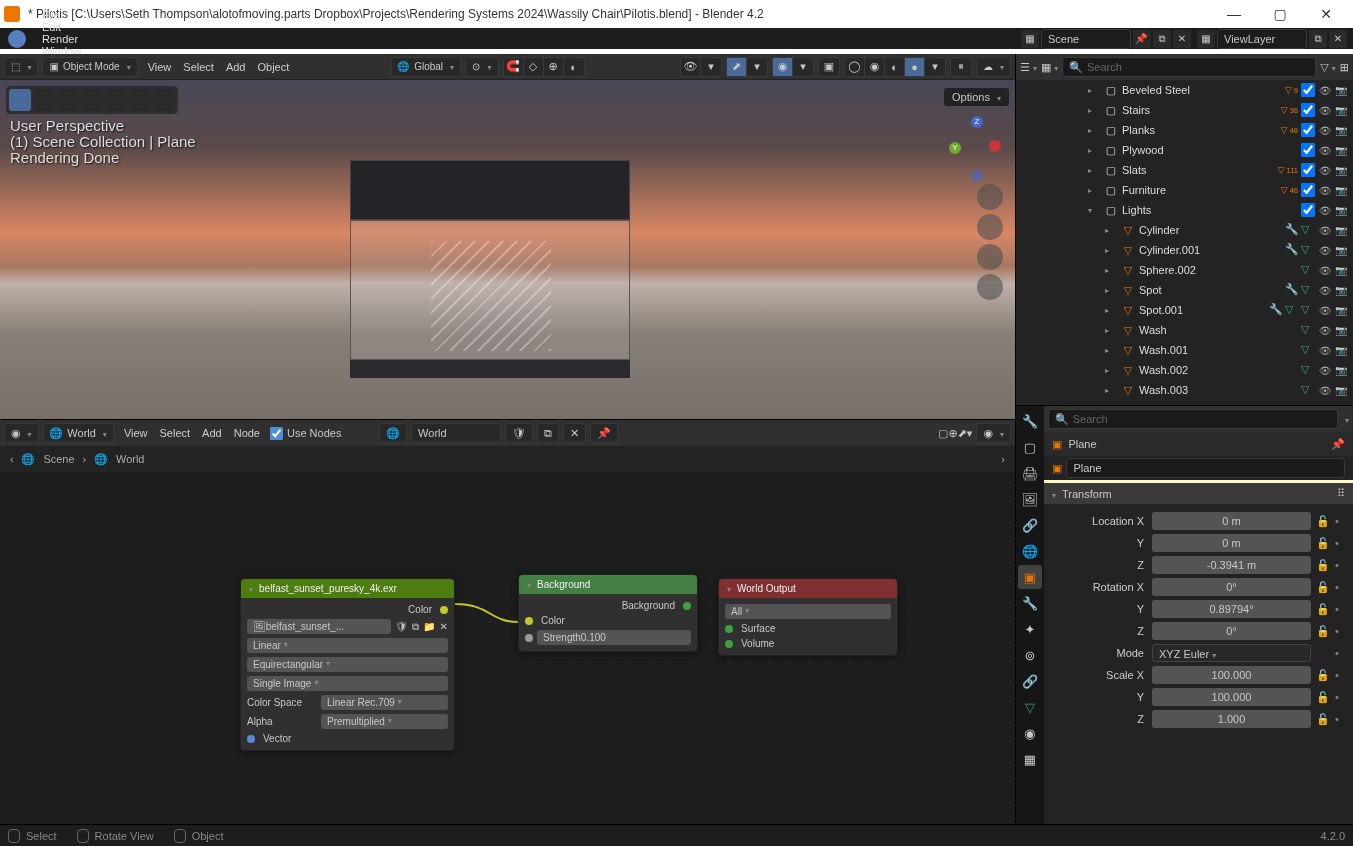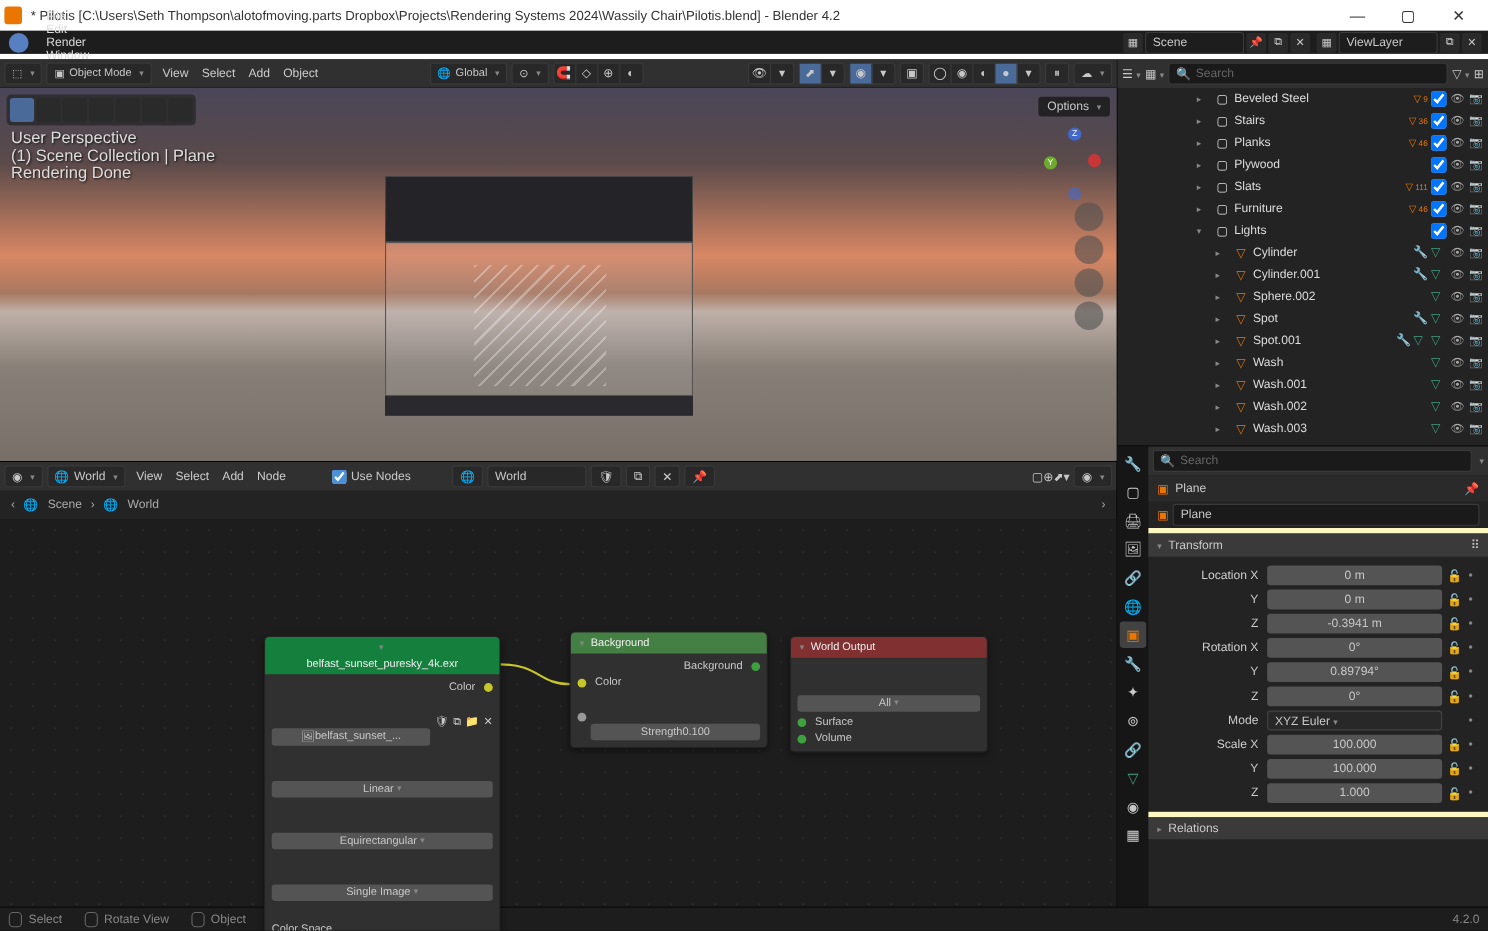--- a/index.html
+++ b/index.html
@@ -56,33 +56,33 @@
 .b-top { width:280px; height:60px; background:#232328; border:1px solid #444; }
 .b-glass { width:280px; height:140px; border:1px solid #555; background: rgba(200,200,210,.12); position:relative; }
 .stairs { position:absolute; left:80px; top:20px; width:120px; height:110px; background: repeating-linear-gradient(135deg, rgba(255,255,255,.3) 0 2px, transparent 2px 10px); }
 .b-base { width:280px; height:18px; background:#2a2a2e; }
 
 
 .node-area { flex: 1; display: flex; flex-direction: column; background:#1d1d1d; border-top:1px solid #000; }
 .ne-header { height: 26px; background: #303030; display: flex; align-items: center; padding: 0 4px; gap:4px; }
 .ne-header .dd { background: #282828; border: 1px solid #3a3a3a; border-radius: 3px; height: 20px; padding: 0 6px; display: flex; align-items: center; gap: 4px; }
 .ne-header .menu-item { padding: 0 6px; color:#ccc; }
-.ne-header .cb { display:flex; align-items:center; gap:4px;margin-left:32px; }
+.ne-header .cb { display:flex; align-items:center; gap:4px; }
 .ne-header .cb input { accent-color:#4a90d9; }
 .ne-breadcrumb { height:26px; display:flex; align-items:center; padding:0 10px; gap:8px; color:#aaa; background:#232323; }
 .ne-canvas { flex:1; position:relative; background:#1d1d1d; background-image: radial-gradient(#282828 1px, transparent 1px); background-size: 20px 20px; }
 
 .node { position:absolute; background:#303030; border:1px solid #222; border-radius:4px; min-width:180px; box-shadow:0 2px 6px rgba(0,0,0,.4); font-size:10px; }
 .node .nh { padding:4px 8px; border-radius:4px 4px 0 0; display:flex; align-items:center; gap:4px; color:#eee; }
-.nh.orange { background:#15803d;flex-direction:column; }
+.nh.orange { background:#4d7c0f; }
 .nh.green { background:#448044; }
 .nh.red { background:#803030; }
 .node .nb { padding:4px 6px; }
 .node .row { display:flex; align-items:center; padding:2px 0; gap:4px; position:relative; }
-.node .field { background:#545454; border-radius:3px; padding:2px 6px; flex:1; display:flex; justify-content:center;margin-top:28px; }
+.node .field { background:#545454; border-radius:3px; padding:2px 6px; flex:1; display:flex; justify-content:flex-start; }
 .node .sock { width:8px; height:8px; border-radius:50%; }
 .sock.yellow{background:#c7c729;} .sock.grey{background:#999;} .sock.green{background:#3ea03e;} .sock.blue{background:#5a8ad6;}
 .node .out { justify-content:flex-end; }
 
 
 .wire { stroke-width:2; fill:none; }
 
 
 .outliner { flex: 0 0 352px; display:flex; flex-direction:column; background:#232323; border-bottom:1px solid #000; }
 .out-header { height:26px; background:#303030; display:flex; align-items:center; padding:0 4px; gap:4px; }
@@ -103,21 +103,21 @@
 .properties { flex:1; display:flex; background:#232323; }
 .prop-tabs { width:28px; background:#161616; display:flex; flex-direction:column; padding-top:2px; }
 .prop-tabs .pt { width:24px; height:24px; margin:1px auto; border-radius:3px; display:flex; align-items:center; justify-content:center; font-size:13px; }
 .prop-tabs .pt.active { background:#424242; }
 .prop-body { flex:1; display:flex; flex-direction:column; }
 .pb-header { height:26px; background:#303030; display:flex; align-items:center; padding:0 4px; gap:4px; }
 .pb-header .search { flex:1; background:#1a1a1a; border:1px solid #3a3a3a; border-radius:3px; height:20px; display:flex; align-items:center; padding:0 6px; color:#666; gap:4px; }
 .pb-crumb { height:24px; display:flex; align-items:center; padding:0 8px; gap:6px; background:#2a2a2a; }
 .pb-name { height:24px; display:flex; align-items:center; padding:0 8px; gap:4px; }
 .pb-name .inp { flex:1; background:#1a1a1a; border:1px solid #3a3a3a; border-radius:3px; height:20px; padding:0 6px; display:flex; align-items:center; }
-.panel { border-top:5px solid #fef9c3; }
+.panel { border-top:3px solid #fef9c3; }
 .panel .ph { background:#3a3a3a; padding:4px 8px; display:flex; align-items:center; gap:4px; }
 .panel .pb { padding:6px 8px; }
 .prop-row { display:flex; align-items:center; height:22px; gap:4px; }
 .prop-row .lbl { width:96px; text-align:right; color:#ccc; padding-right:4px; }
 .prop-row .val { flex:1; background:#545454; border-radius:3px; text-align:center; height:18px; line-height:18px; }
 .prop-row .lk { width:16px; color:#888; text-align:center; }
 .prop-row .dot { width:10px; color:#888; }
 .prop-row .dd { flex:1; background:#282828; border:1px solid #444; border-radius:3px; text-align:left; padding:0 6px; height:18px; line-height:18px; }
 
 
@@ -745,26 +745,20 @@
                 <div class="dot">•</div>
               </div>
             <div class="prop-row">
                 <div class="lbl">Z</div>
                 <div class="val">1.000</div>
                 <div class="lk">🔓</div>
                 <div class="dot">•</div>
               </div>
           </div>
         </div>
-        <div class="panel">
-            <div class="ph">
-              <span class="chev-r"></span>
-              <span>Relations</span>
-            </div>
-          </div>
       </div>
     </div>
   </div>
 </div>
 
 <div class="statusbar">
   <div class="sb-item">
       <div class="mouse"></div>
       <span>Select</span>
     </div>

